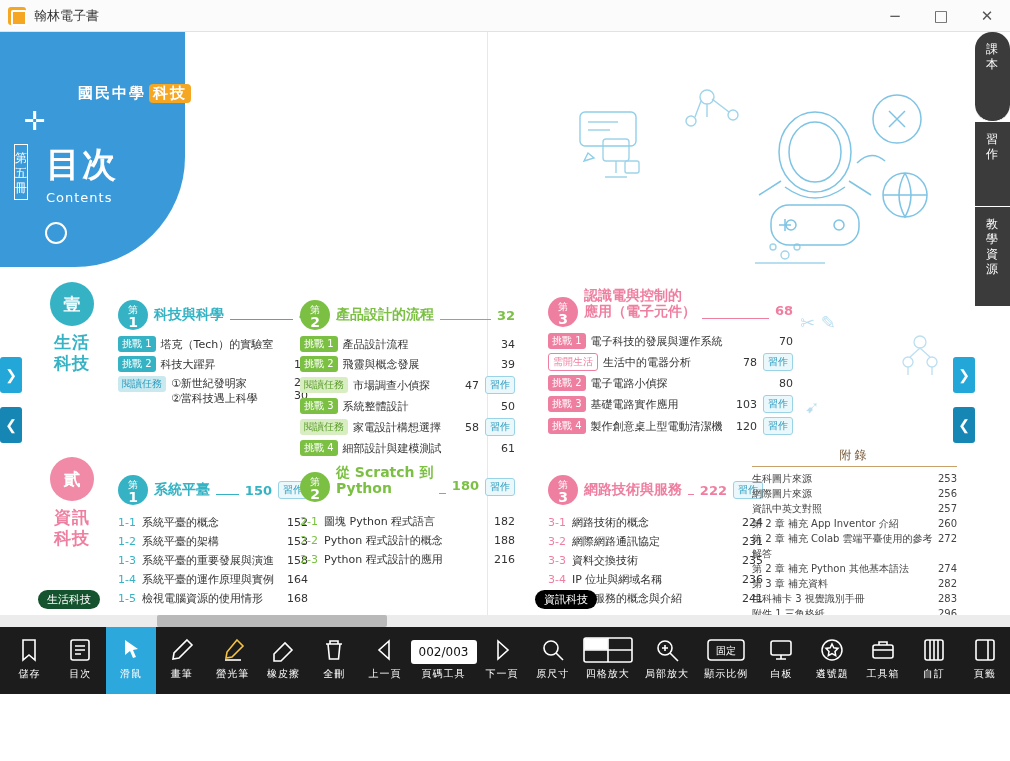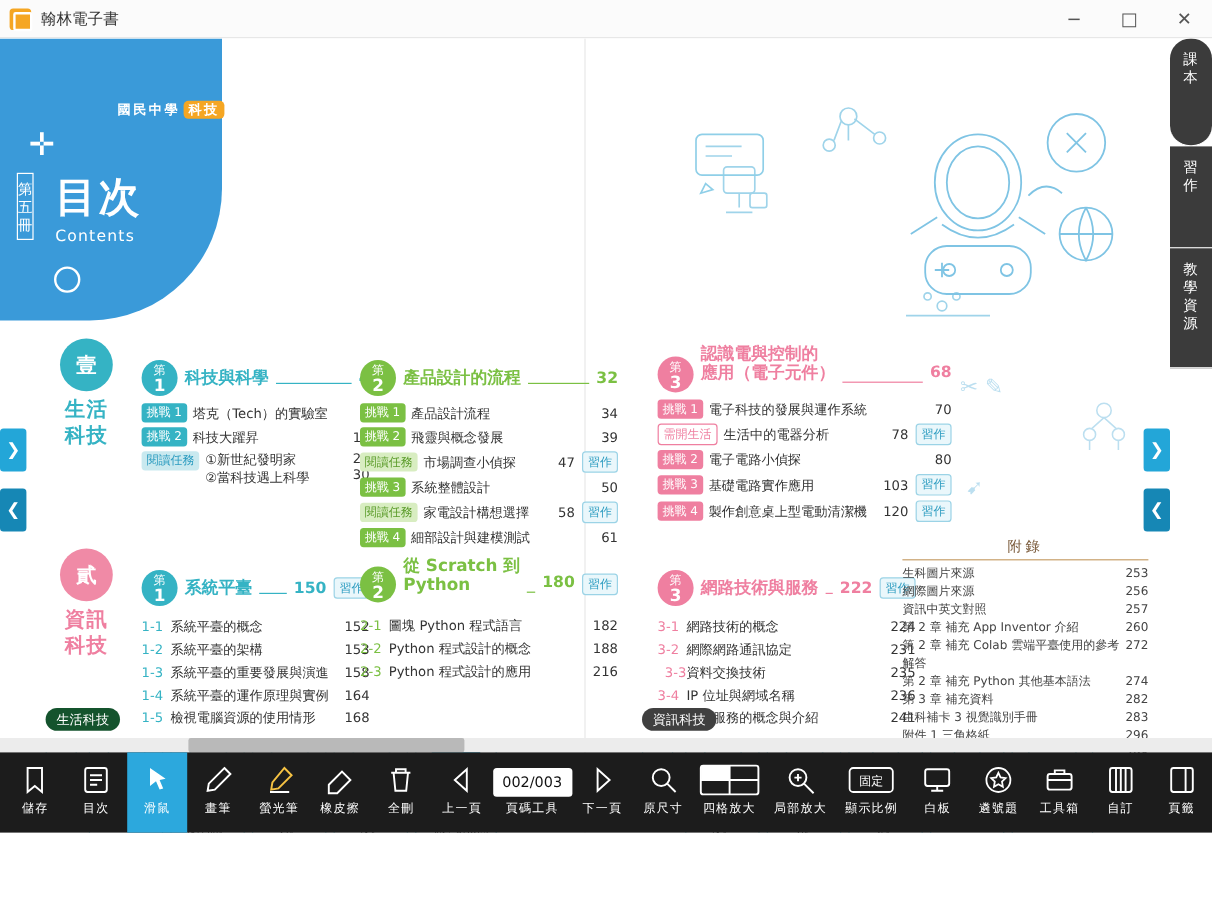--- a/index.html
+++ b/index.html
@@ -67,23 +67,22 @@
   .hero-title{
     position:absolute; left:46px; top:110px; color:#fff;
   }
   .hero-title .zh{ font-size:34px; font-weight:bold; letter-spacing:2px;}
   .hero-title .en{ font-size:13px; letter-spacing:1px; margin-top:2px;}
   .vol-badge{
     position:absolute; left:14px; top:112px; width:14px; height:56px; border:1px solid #fff;
     color:#fff; font-size:12px; text-align:center; line-height:15px; padding-top:6px;
   }
   .series-tag{
-    position:absolute; left:78px; top:52px; color:#ffffff; font-size:11px; font-weight:bold;
+    position:absolute; left:78px; top:52px; color:#ffffff; font-size:15px; font-weight:bold;
     letter-spacing:2px;
-    margin-left:20px;
   }
   .series-tag .sci{
     display:inline-block; background:#f5a623; color:#fff; border-radius:4px; padding:0 4px; margin-left:3px;
   }
   .intro{
     position:absolute; left:205px; top:55px; width:285px; font-size:11px; line-height:18px; color:#444;
     text-align:justify;
   }
   .intro p{ margin:0 0 7px 0; text-indent:2em; }
 
@@ -529,21 +528,21 @@
           <span class="sub-dots"></span>
             <span class="sub-page">224</span>
         </div>
         <div class="sub-row">
           <span style="color:#ef7fa0;width:24px;">3-2</span>
           <span class="sub-text">網際網路通訊協定</span>
           <span class="sub-dots"></span>
             <span class="sub-page">231</span>
         </div>
         <div class="sub-row">
-          <span style="color:#ef7fa0;width:24px;text-align:right;">3-3</span>
+          <span style="color:#ef7fa0;width:24px;">3-3</span>
           <span class="sub-text">資料交換技術</span>
           <span class="sub-dots"></span>
             <span class="sub-page">235</span>
         </div>
         <div class="sub-row">
           <span style="color:#ef7fa0;width:24px;">3-4</span>
           <span class="sub-text">IP 位址與網域名稱</span>
           <span class="sub-dots"></span>
             <span class="sub-page">236</span>
         </div>
@@ -625,21 +624,21 @@
           <span>課程內容的說明補充、增強知識的深度與廣度。</span>
         </div>
         <div class="legend-box legend-wide" style="margin-left:6px;border-color:#7fc6d9;">
           <span class="cap" style="background:#2c9cc0;color:#fff;border-color:#2c9cc0;">閱讀任務</span>
           <span>依據所進行實驗，培養「看」、「用」、「想」解決問題，並分享成果。</span>
         </div>
       </div>
     </div>
 
     <div style="position:absolute;left:535px;top:558px;">
-      <span class="legend-label" style="background:#404040;">資訊科技</span>
+      <span class="legend-label" style="background:#000000;">資訊科技</span>
       <div style="display:flex;align-items:flex-start;margin-top:12px;">
         <div class="legend-box" style="width:26px;min-height:70px;writing-mode:vertical-rl;padding:6px 3px;">使用方法</div>
         <div class="legend-box" style="margin-left:10px;">
           <span class="cap">小知識</span>
           <span>課程內容的延伸補充、增強知識的深度與廣度。</span>
         </div>
         <div class="legend-box" style="margin-left:6px;">
           <span class="cap">小提示</span>
           <span>針對複雜、易產生混淆的概念，進行補充及說明。</span>
         </div>

